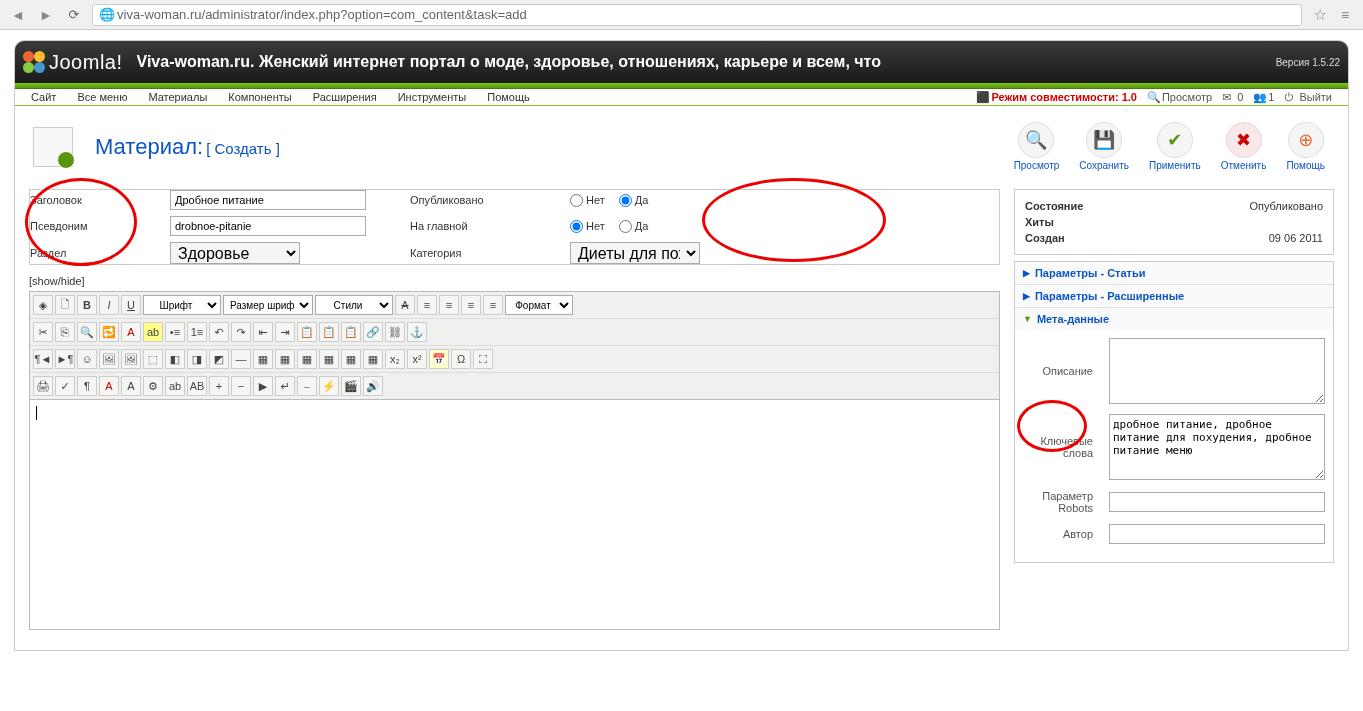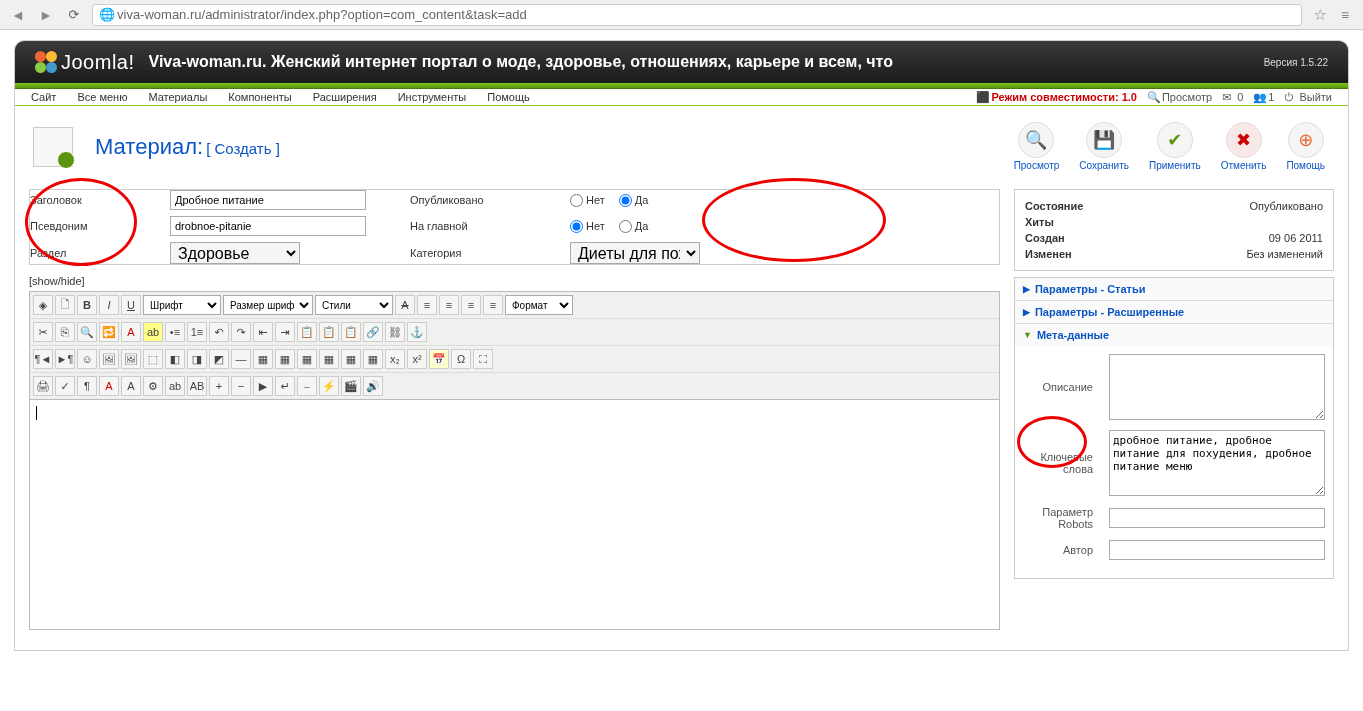--- a/index.html
+++ b/index.html
@@ -7,21 +7,21 @@
 
 .browser-bar { height: 30px; background: #f0f0f0; border-bottom: 1px solid #ccc; display: flex; align-items: center; padding: 0 8px; gap: 8px; }
 .browser-arrow { width: 20px; height: 20px; display: flex; align-items: center; justify-content: center; color: #888; font-size: 14px; }
 .browser-reload { width: 20px; height: 20px; display: flex; align-items: center; justify-content: center; color: #666; font-size: 13px; }
 .url-bar { flex: 1; height: 22px; background: #fff; border: 1px solid #ccc; border-radius: 3px; display: flex; align-items: center; padding: 0 6px; color: #666; font-size: 13px; }
 .url-bar .globe { width: 14px; margin-right: 4px; color: #888; }
 .star-icon { color: #888; font-size: 15px; margin-left: 4px; }
 
 .wrapper { margin: 10px 14px; border: 1px solid #ccc; border-radius: 10px 10px 0 0; overflow: hidden; background: #fff; }
 
-.header { background: linear-gradient(#3a3a3a, #1a1a1a); height: 42px; display: flex; align-items: center; padding: 0 20px; color: #fff; position: relative; }
+.header { background: linear-gradient(#3a3a3a, #1a1a1a); height: 42px; display: flex; align-items: center; padding: 0 8px; color: #fff; position: relative; }
 .joomla-logo { display: flex; align-items: center; gap: 4px; font-size: 20px; letter-spacing: 0.5px; }
 .joomla-mark { display: flex; flex-wrap: wrap; width: 22px; height: 22px; }
 .jm { width: 11px; height: 11px; border-radius: 50%; }
 .jm1{background:#e63;} .jm2{background:#fb3;} .jm3{background:#8c4;} .jm4{background:#49c;}
 .header-title { margin-left: 14px; font-size: 16px; font-weight: bold; white-space: nowrap; overflow: hidden; }
 .header-version { margin-left: auto; font-size: 10px; color: #ddd; }
 .green-strip { height: 6px; background: linear-gradient(#7bc618, #5a9410); border-bottom: 1px solid #4a7a0d; }
 
 .main-menu { background: #fff; border-bottom: 1px solid #84cc16; height: 14px; display: flex; align-items: stretch; padding: 8px 6px; }
 .menu-item { padding: 0 10px; display: flex; align-items: center; border-right: 1px solid #eee; color: #333; cursor: pointer; }
@@ -55,21 +55,21 @@
 .red-circle { position: absolute; border: 3px solid #e00; border-radius: 50%; pointer-events: none; }
 .rc1 { left: -5px; top: -12px; width: 112px; height: 88px; }
 .rc2 { left: 672px; top: -12px; width: 184px; height: 84px; }
 
 .show-hide { margin-top: 10px; color: #333; font-size: 11px; }
 
 .editor-toolbar { border: 1px solid #bbb; background: #f0f0ee; margin-top: 4px; }
 .tb-row { display: flex; flex-wrap: wrap; align-items: center; padding: 3px; gap: 2px; border-bottom: 1px solid #ddd; }
 .tb-row:last-child { border-bottom: none; }
 .tbbtn { width: 20px; height: 20px; border: 1px solid #ccc; background: #f5f5f3; display: flex; align-items: center; justify-content: center; font-size: 11px; cursor: pointer; color: #444; }
-.tbselect { height: 20px; border: 1px solid #aaa; background: #fff; font-size: 10px; padding: 0 2px; }
+.tbselect { height: 20px; border: 1px solid #aaa; background: #fff; font-size: 10px; padding: 0 2px; text-align: center; }
 
 .editor-body { border: 1px solid #bbb; border-top: none; height: 230px; background: #fff; padding: 6px; }
 .cursor-line { border-left: 1px solid #000; height: 14px; width: 1px; }
 
 .info-box { border: 1px solid #ccc; padding: 8px 10px; font-size: 11px; }
 .info-row { display: flex; justify-content: space-between; padding: 2px 0; }
 .info-label { font-weight: bold; color: #333; }
 
 .accordion { border: 1px solid #ccc; margin-top: 6px; }
 .acc-header { background: #fafafa; padding: 5px 8px; border-top: 1px solid #ddd; display: flex; align-items: center; gap: 5px; cursor: pointer; color: #0b55c4; font-weight: bold; }
@@ -317,24 +317,20 @@
             <span>Опубликовано</span>
           </div>
         <div class="info-row">
             <span class="info-label">Хиты</span>
             <span></span>
           </div>
         <div class="info-row">
             <span class="info-label">Создан</span>
             <span>09 06 2011</span>
           </div>
-        <div class="info-row">
-            <span class="info-label">Изменен</span>
-            <span>Без изменений</span>
-          </div>
       </div>
 
       <div class="accordion">
         <div class="acc-header">
             <span class="acc-arrow">▶</span>
             <span>Параметры - Статьи</span>
           </div>
         <div class="acc-header">
             <span class="acc-arrow">▶</span>
             <span>Параметры - Расширенные</span>

